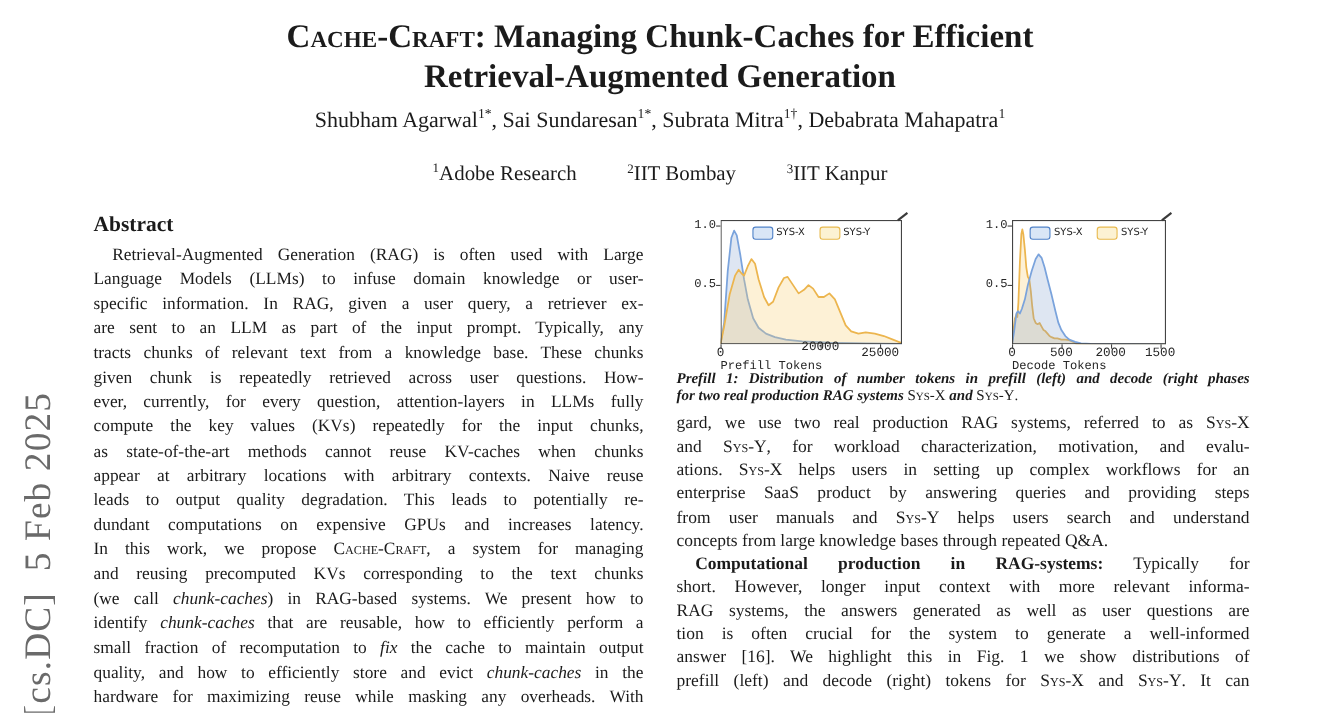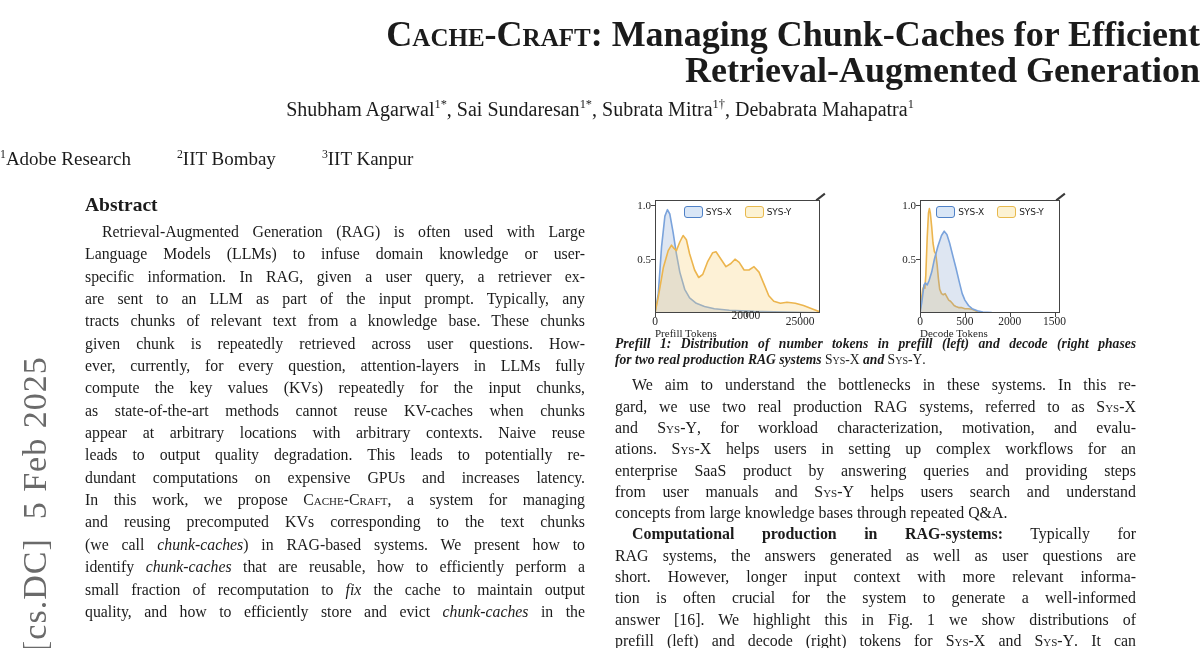--- a/index.html
+++ b/index.html
@@ -6,25 +6,25 @@
   body{width:1200px;height:648px;overflow:hidden;position:relative;
        font-family:"Liberation Serif",serif;color:#1b1b1b;}
   .page{position:absolute;inset:0;background:#fff;}
 
   
   .banner{position:absolute;left:16px;top:652px;transform:rotate(-90deg);
           transform-origin:top left;font-size:34px;color:#6a6a6a;
           white-space:pre;letter-spacing:1px;}
 
   
-  .title{position:absolute;left:0;top:16px;width:1200px;text-align:right;
-         font-weight:bold;font-size:36px;line-height:36px;}
+  .title{position:absolute;left:0;top:16px;width:1200px;text-align:center;
+         font-weight:bold;font-size:30px;line-height:36px;}
   .authors{position:absolute;left:0;top:96px;width:1200px;text-align:center;
            font-size:20px;line-height:26px;}
-  .affils{position:absolute;left:0;top:148px;width:1200px;
+  .affils{position:absolute;left:0;top:148px;width:1200px;text-align:center;
           font-size:19px;}
 
   
   .rs-sc{font-variant:small-caps;}
   .rs-i{font-style:italic;}
   .rs-b{font-weight:bold;}
   .rs-bi{font-weight:bold;font-style:italic;}
   .rs-sup{vertical-align:super;font-size:0.62em;line-height:0;}
   .rs-gap{margin-left:46px;}
 
@@ -44,21 +44,21 @@
   
   .chart{position:absolute;height:158px;}
   .chart .plot{position:absolute;}
   .chart svg{position:absolute;left:0;top:0;}
   .legend{position:absolute;left:0;top:6px;width:100%;display:flex;
           justify-content:center;gap:13px;pointer-events:none;}
   .lg-item{display:flex;align-items:center;}
   .lg-swatch{display:inline-block;width:19px;height:12px;border:1.4px solid;
              border-radius:3px;margin-right:3px;box-sizing:border-box;}
   .lg-label{font-family:"DejaVu Sans",sans-serif;font-size:9px;color:#222;}
-  .ytick,.xtick,.xlabel{position:absolute;font-family:Liberation Serif, serif;
+  .ytick,.xtick,.xlabel{position:absolute;font-family:Liberation Mono, monospace;
                         color:#262626;}
   .ytick{font-size:11px;text-align:right;}
   .xtick{font-size:11.5px;text-align:center;}
   .xlabel{font-size:11px;text-align:left;}
   .tickmark{position:absolute;background:#444;}
   .corner-mark{position:absolute;width:11px;height:1.8px;background:#3a3a3a;
                transform:rotate(-38deg);}
 </style>
 </head>
 <body>
@@ -91,20 +91,21 @@
         <div class="jline"><span>as state-of-the-art methods cannot reuse KV-caches when chunks</span></div>
         <div class="jline"><span>appear at arbitrary locations with arbitrary contexts. Naive reuse</span></div>
         <div class="jline"><span>leads to output quality degradation. This leads to potentially re-</span></div>
         <div class="jline"><span>dundant computations on expensive GPUs and increases latency.</span></div>
         <div class="jline"><span>In this work, we propose </span><span class="rs-sc">Cache-Craft</span><span>, a system for managing</span></div>
         <div class="jline"><span>and reusing precomputed KVs corresponding to the text chunks</span></div>
         <div class="jline"><span>(we call </span><span class="rs-i">chunk-caches</span><span>) in RAG-based systems. We present how to</span></div>
         <div class="jline"><span>identify </span><span class="rs-i">chunk-caches</span><span> that are reusable, how to efficiently perform a</span></div>
         <div class="jline"><span>small fraction of recomputation to </span><span class="rs-i">fix</span><span> the cache to maintain output</span></div>
         <div class="jline"><span>quality, and how to efficiently store and evict </span><span class="rs-i">chunk-caches</span><span> in the</span></div>
+        <div class="jline"><span>hardware for maximizing reuse while masking any overheads. With</span></div>
       </div>
   </div>
 
   <div class="chart" style="left:615px;top:193px;width:230px;">
     <div class="plot" style="left:40px;top:7px;width:165px;height:113px;">
         <svg width="165" height="113" viewBox="0 0 165 113">
           <path d="M0 113 L0.0 113.0 L3.3 93.6 L6.6 46.3 L9.9 16.1 L12.4 9.7 L14.8 14.0 L18.1 32.3 L21.4 53.8 L24.8 72.1 L29.7 89.3 L34.6 97.9 L41.3 103.3 L49.5 106.5 L59.4 108.7 L74.3 110.3 L99.0 111.4 L132.0 112.1 L165.0 112.7 L165 113 Z" fill="rgba(125,155,205,0.25)"></path>
           <path d="M0.0 113.0 L3.3 93.6 L6.6 46.3 L9.9 16.1 L12.4 9.7 L14.8 14.0 L18.1 32.3 L21.4 53.8 L24.8 72.1 L29.7 89.3 L34.6 97.9 L41.3 103.3 L49.5 106.5 L59.4 108.7 L74.3 110.3 L99.0 111.4 L132.0 112.1 L165.0 112.7" fill="none" stroke="#7aa3dc" stroke-width="1.6" stroke-linejoin="round"></path>
           <path d="M0 113 L0.0 113.0 L3.3 96.9 L8.3 67.8 L13.2 50.6 L16.5 45.2 L19.0 48.4 L21.4 50.6 L24.8 42.0 L28.1 35.5 L31.4 39.8 L34.6 53.8 L39.6 70.0 L43.7 77.5 L47.8 74.3 L52.8 61.3 L57.7 52.7 L61.0 51.7 L66.0 59.2 L71.0 66.7 L75.9 63.5 L80.0 59.2 L84.2 62.4 L89.1 70.0 L94.0 70.0 L99.0 66.7 L104.0 72.1 L108.9 83.9 L113.8 95.8 L118.8 101.2 L125.4 103.3 L132.0 102.2 L140.3 103.3 L148.5 105.5 L156.8 108.7 L165.0 111.9 L165 113 Z" fill="rgba(247,210,120,0.30)"></path>
           <path d="M0.0 113.0 L3.3 96.9 L8.3 67.8 L13.2 50.6 L16.5 45.2 L19.0 48.4 L21.4 50.6 L24.8 42.0 L28.1 35.5 L31.4 39.8 L34.6 53.8 L39.6 70.0 L43.7 77.5 L47.8 74.3 L52.8 61.3 L57.7 52.7 L61.0 51.7 L66.0 59.2 L71.0 66.7 L75.9 63.5 L80.0 59.2 L84.2 62.4 L89.1 70.0 L94.0 70.0 L99.0 66.7 L104.0 72.1 L108.9 83.9 L113.8 95.8 L118.8 101.2 L125.4 103.3 L132.0 102.2 L140.3 103.3 L148.5 105.5 L156.8 108.7 L165.0 111.9" fill="none" stroke="#ecb54e" stroke-width="1.6" stroke-linejoin="round"></path>
@@ -170,29 +171,28 @@
       <div class="xlabel" style="left: 40px; width: 140px; top: 134px;">Decode Tokens</div>
       <div class="corner-mark" style="left: 175px; top: 3px;"></div>
     </div>
 
   <div class="col-right">
     <div class="caption">
         <div class="jline"><span class="rs-bi">Prefill 1: Distribution of number tokens in prefill (left) and decode (right phases</span></div>
         <div class="jline flush"><span class="rs-bi">for two real production RAG systems </span><span class="rs-sc">Sys-X</span><span class="rs-bi"> and </span><span class="rs-sc">Sys-Y</span><span>.</span></div>
       </div>
     <div class="body">
-        <div class="jline indent"><span>We aim to understand the bottlenecks in these systems. In this re-</span></div>
         <div class="jline"><span>gard, we use two real production RAG systems, referred to as </span><span class="rs-sc">Sys-X</span></div>
         <div class="jline"><span>and </span><span class="rs-sc">Sys-Y</span><span>, for workload characterization, motivation, and evalu-</span></div>
         <div class="jline"><span>ations. </span><span class="rs-sc">Sys-X</span><span> helps users in setting up complex workflows for an</span></div>
         <div class="jline"><span>enterprise SaaS product by answering queries and providing steps</span></div>
         <div class="jline"><span>from user manuals and </span><span class="rs-sc">Sys-Y</span><span> helps users search and understand</span></div>
         <div class="jline flush"><span>concepts from large knowledge bases through repeated Q&amp;A.</span></div>
         <div class="jline indent"><span class="rs-b">Computational production in RAG-systems:</span><span> Typically for</span></div>
+        <div class="jline"><span>short. However, longer input context with more relevant informa-</span></div>
         <div class="jline"><span>RAG systems, the answers generated as well as user questions are</span></div>
-        <div class="jline"><span>short. However, longer input context with more relevant informa-</span></div>
         <div class="jline"><span>tion is often crucial for the system to generate a well-informed</span></div>
         <div class="jline"><span>answer [16]. We highlight this in Fig. 1 we show distributions of</span></div>
         <div class="jline"><span>prefill (left) and decode (right) tokens for </span><span class="rs-sc">Sys-X</span><span> and </span><span class="rs-sc">Sys-Y</span><span>. It can</span></div>
       </div>
   </div>
 
 </div>
 
 </body></html>

